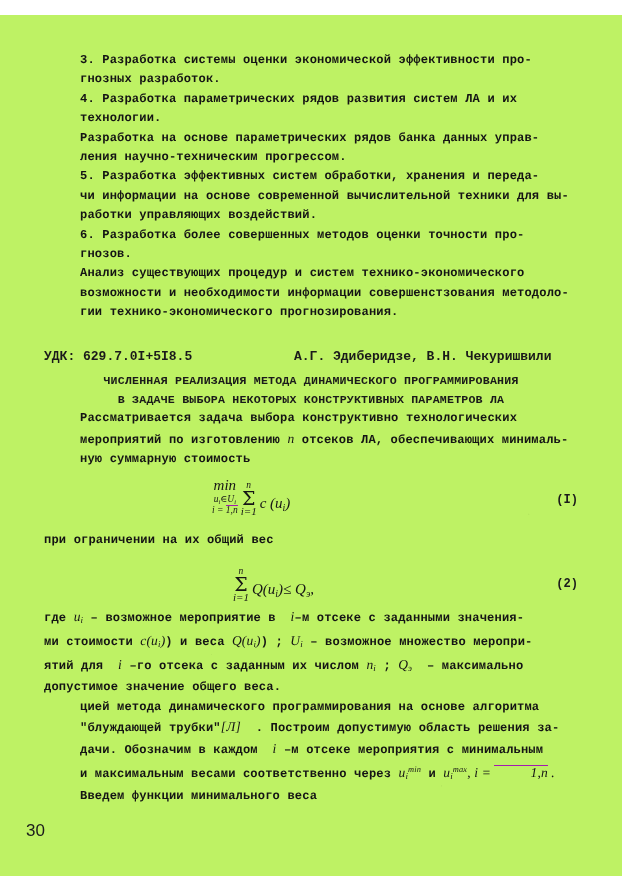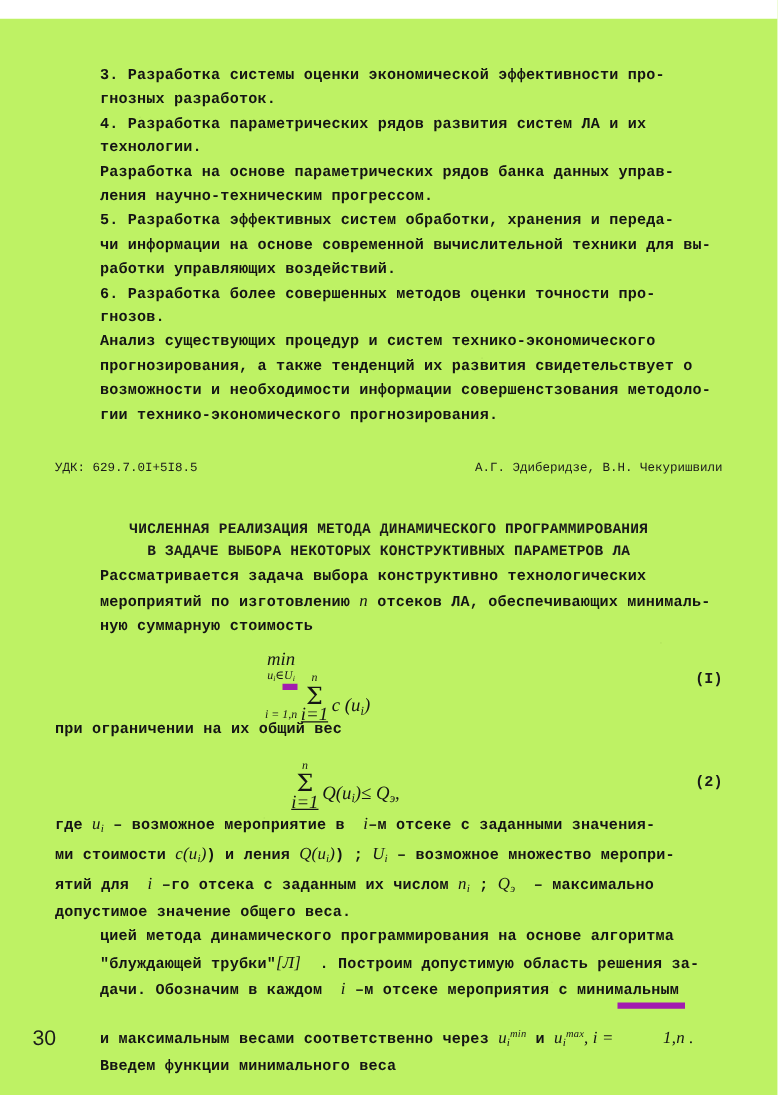--- a/index.html
+++ b/index.html
@@ -56,36 +56,35 @@
   .para span.ln {
     display: block;
     white-space: pre;
   }
 
   
   .udk-row {
     display: flex;
     align-items: baseline;
     margin-top: 24px;
-    font-size: 10px;
-    font-weight: 400;
+    font-size: 13px;
+    font-weight: 700;
     line-height: 19.4px;
-    justify-content: space-between;
   }
   .udk-code {
     width: 250px;
     white-space: pre;
   }
   .udk-authors {
     white-space: pre;
   }
 
   
   .title-block {
-    margin-top: 29px;
+    margin-top: 6px;
     text-align: center;
   }
   .title-line {
     font-size: 11.6px;
     font-weight: 700;
     line-height: 18.5px;
     letter-spacing: 0.2px;
     white-space: pre;
   }
 
@@ -139,28 +138,27 @@
     line-height: 1;
     margin-bottom: -1px;
   }
   .sumop .sigma {
     font-size: 19px;
     font-style: normal;
     line-height: 0.95;
     font-family: "DejaVu Serif", serif;
   }
   .sumop .lim-bot {
-    font-size: 15px;
+    font-size: 11px;
     font-style: italic;
     line-height: 1;
     margin-top: -1px;
-    text-decoration: underline;
-  }
-
-  .ovl { border-top: 5px solid #a21caf; padding-top: 16px; display: inline-block; line-height: 1.0; }
+  }
+
+  .ovl { border-top: 1px solid #a21caf; padding-top: 0px; display: inline-block; line-height: 1.0; }
 
   sub.it { font-style: italic; font-size: 0.66em; vertical-align: -0.28em; }
   sup.it { font-style: italic; font-size: 0.62em; vertical-align: 0.55em; }
 
   
   .im {
     font-family: "Liberation Serif", "DejaVu Serif", serif;
     font-style: italic;
     font-weight: 400;
     font-size: 13.5px;
@@ -218,21 +216,20 @@
       <span class="ln">работки управляющих воздействий.</span>
     </div>
 
     <div class="para indent">
       <span class="ln">6. Разработка более совершенных методов оценки точности про-</span>
       <span class="ln">гнозов.</span>
     </div>
 
     <div class="para indent">
       <span class="ln">Анализ существующих процедур и систем технико-экономического</span>
-      <span class="ln">прогнозирования, а также тенденций их развития свидетельствует о</span>
       <span class="ln">возможности и необходимости информации совершенстзования методоло-</span>
       <span class="ln">гии технико-экономического прогнозирования.</span>
     </div>
 
     <div class="udk-row">
       <span class="udk-code">УДК: 629.7.0I+5I8.5</span>
       <span class="udk-authors">А.Г. Эдиберидзе, В.Н. Чекуришвили</span>
     </div>
 
     <div class="title-block">
@@ -281,21 +278,21 @@
           </span>
           <span style="position:relative; top:-3px"><span>Q(u</span><sub class="it">i</sub><span>)</span><span>≤ Q</span><sub class="it">э</sub><span>,</span></span>
         </span>
       </span>
       <span class="eqnum" style="top:20px">(2)</span>
     </div>
 
     <div class="para">
       <span class="ln"><span>где </span><span class="im"><span>u</span><sub class="it">i</sub></span><span> – возможное мероприятие в  </span><span class="im">i</span><span>–м отсеке с заданными значения-</span></span>
 
-      <span class="ln"><span>ми стоимости </span><span class="im"><span>c(u</span><sub class="it">i</sub>)</span><span>) и ления </span><span class="im"><span>Q(u</span><sub class="it">i</sub>)</span><span>) ; </span><span class="im"><span>U</span><sub class="it">i</sub></span><span> – возможное множество меропри-</span></span>
+      <span class="ln"><span>ми стоимости </span><span class="im"><span>c(u</span><sub class="it">i</sub>)</span><span>) и веса </span><span class="im"><span>Q(u</span><sub class="it">i</sub>)</span><span>) ; </span><span class="im"><span>U</span><sub class="it">i</sub></span><span> – возможное множество меропри-</span></span>
 
       <span class="ln"><span>ятий для  </span><span class="im">i</span><span> –го отсека с заданным их числом </span><span class="im"><span>n</span><sub class="it">i</sub></span><span> ; </span><span class="im"><span>Q</span><sub class="it">э</sub></span><span>  – максимально</span></span>
 
       <span class="ln">допустимое значение общего веса.</span>
     </div>
 
     <div class="para indent">
       <span class="ln">цией метода динамического программирования на основе алгоритма</span>
       <span class="ln"><span>"блуждающей трубки"</span><span class="im">[Л]</span><span>  . Построим допустимую область решения за-</span></span>
       <span class="ln"><span>дачи. Обозначим в каждом  </span><span class="im">i</span><span> –м отсеке мероприятия с минимальным</span></span>

